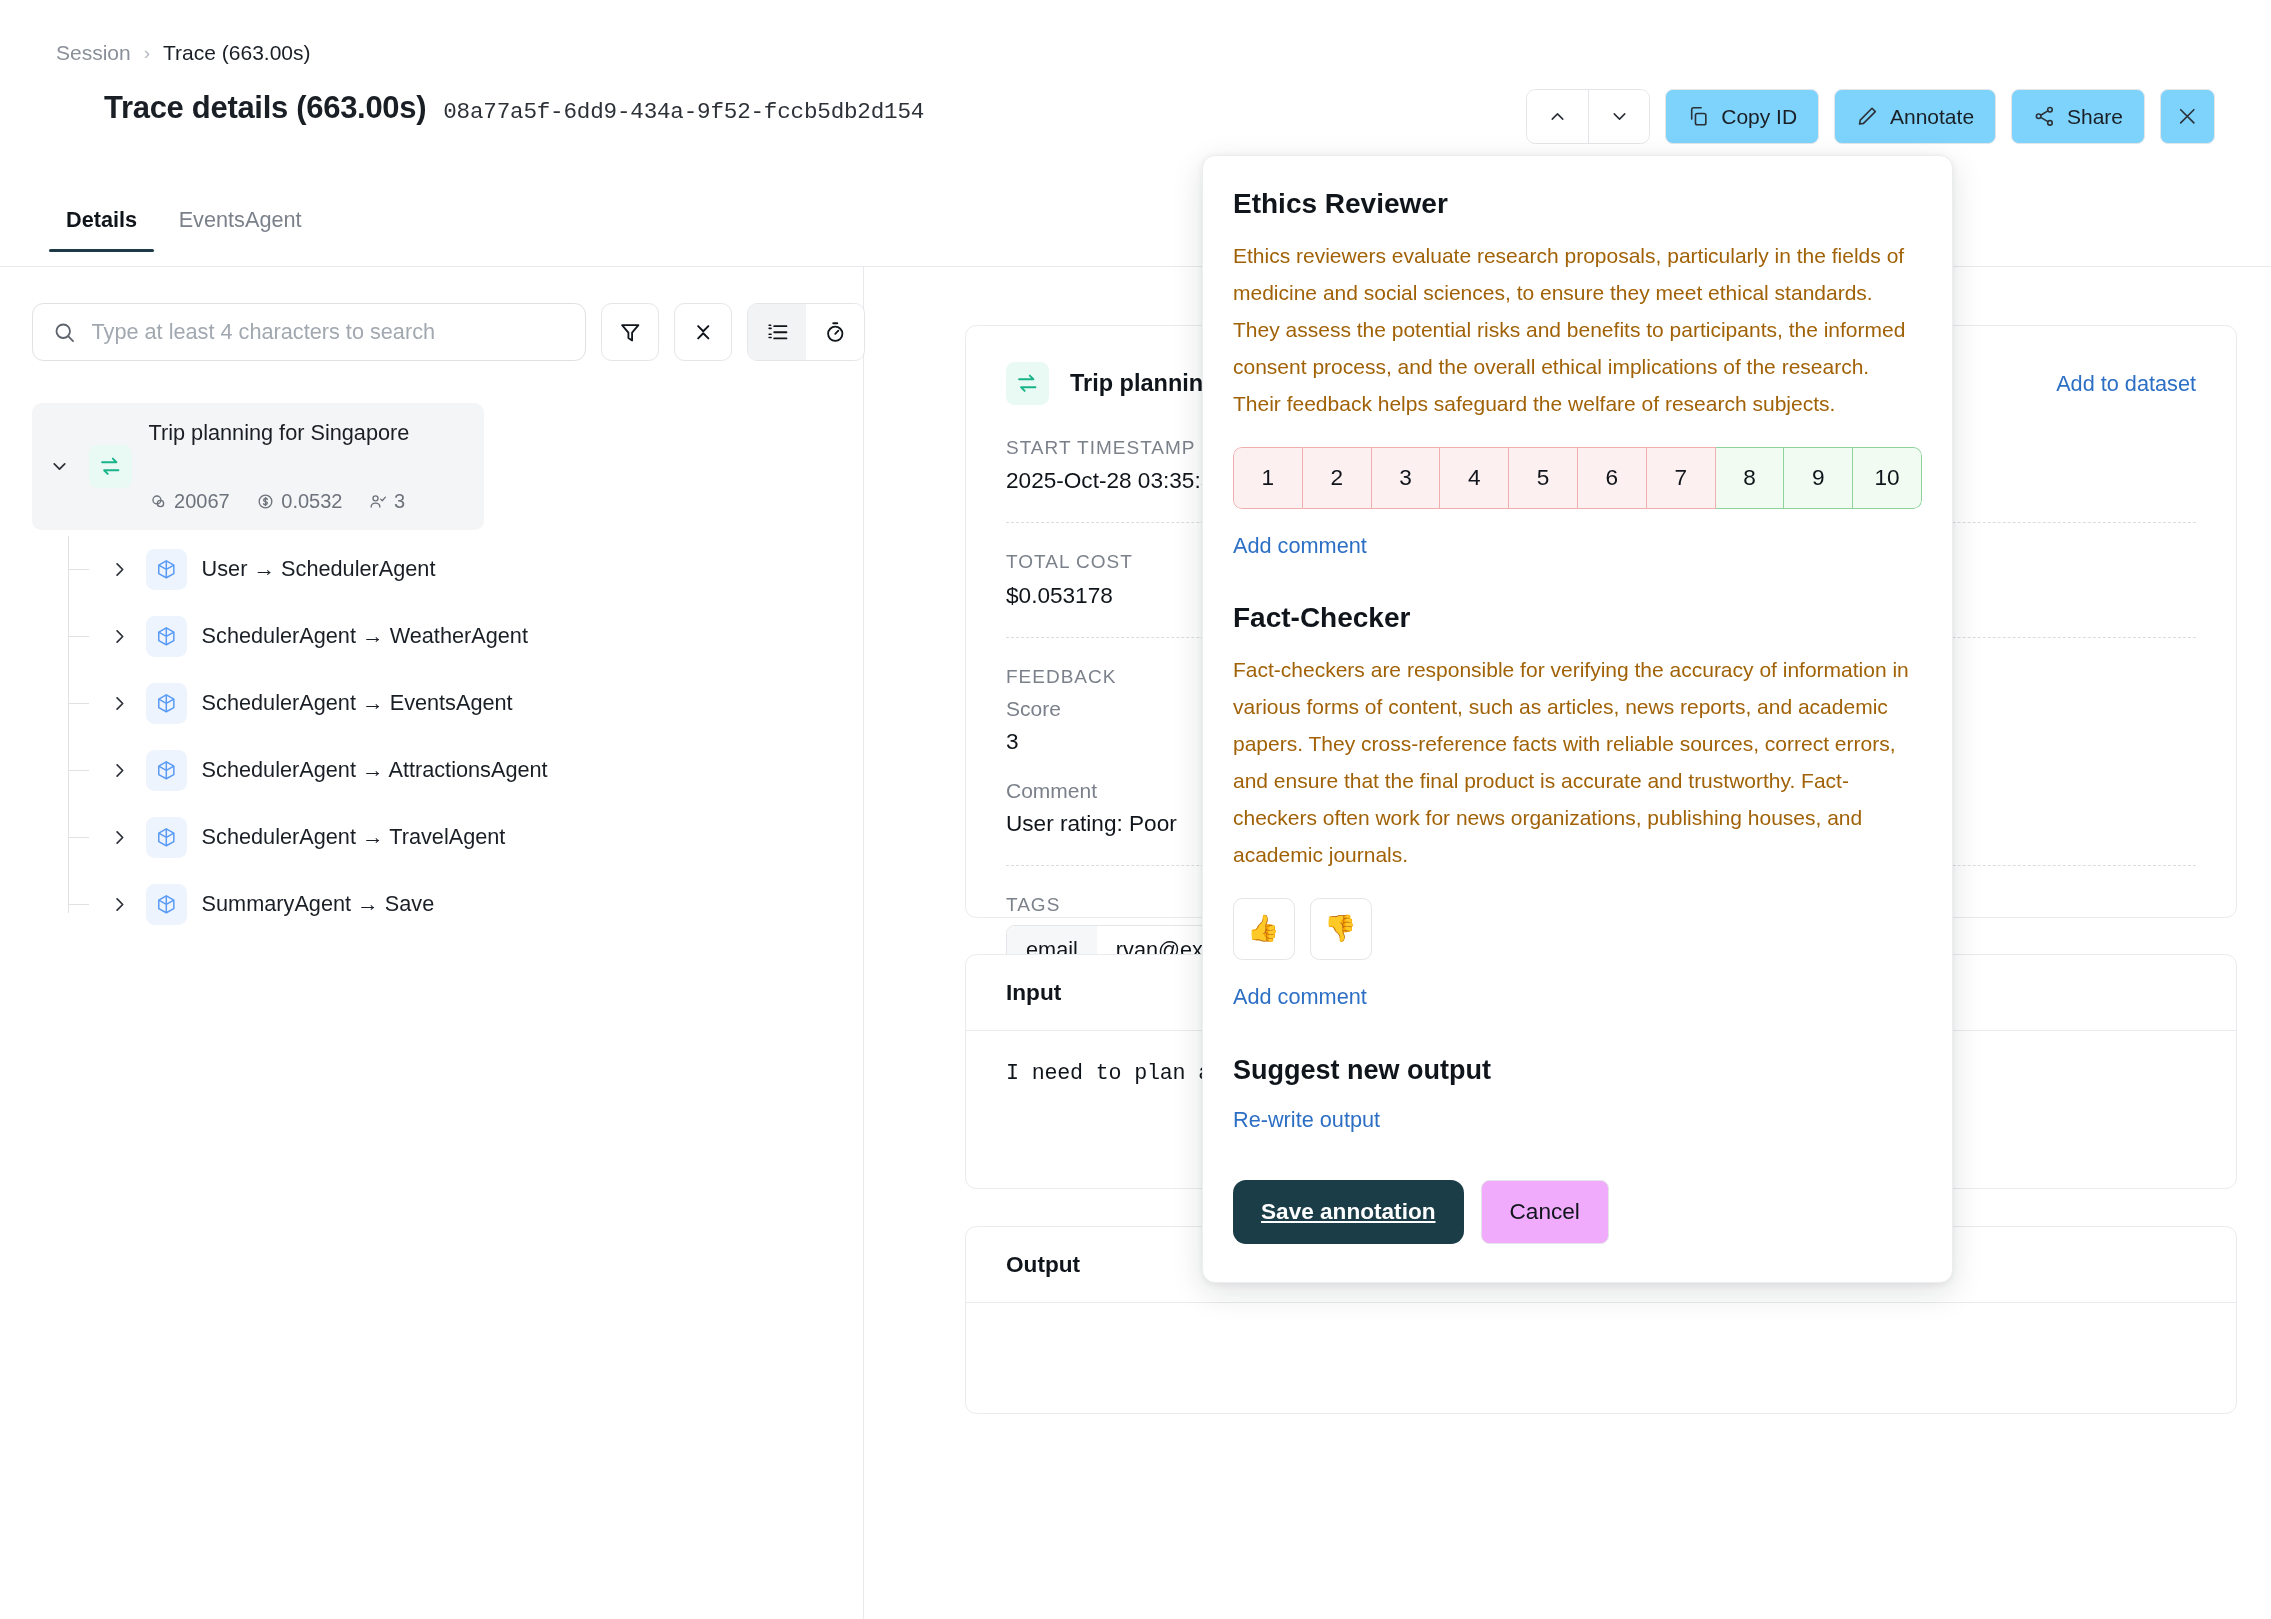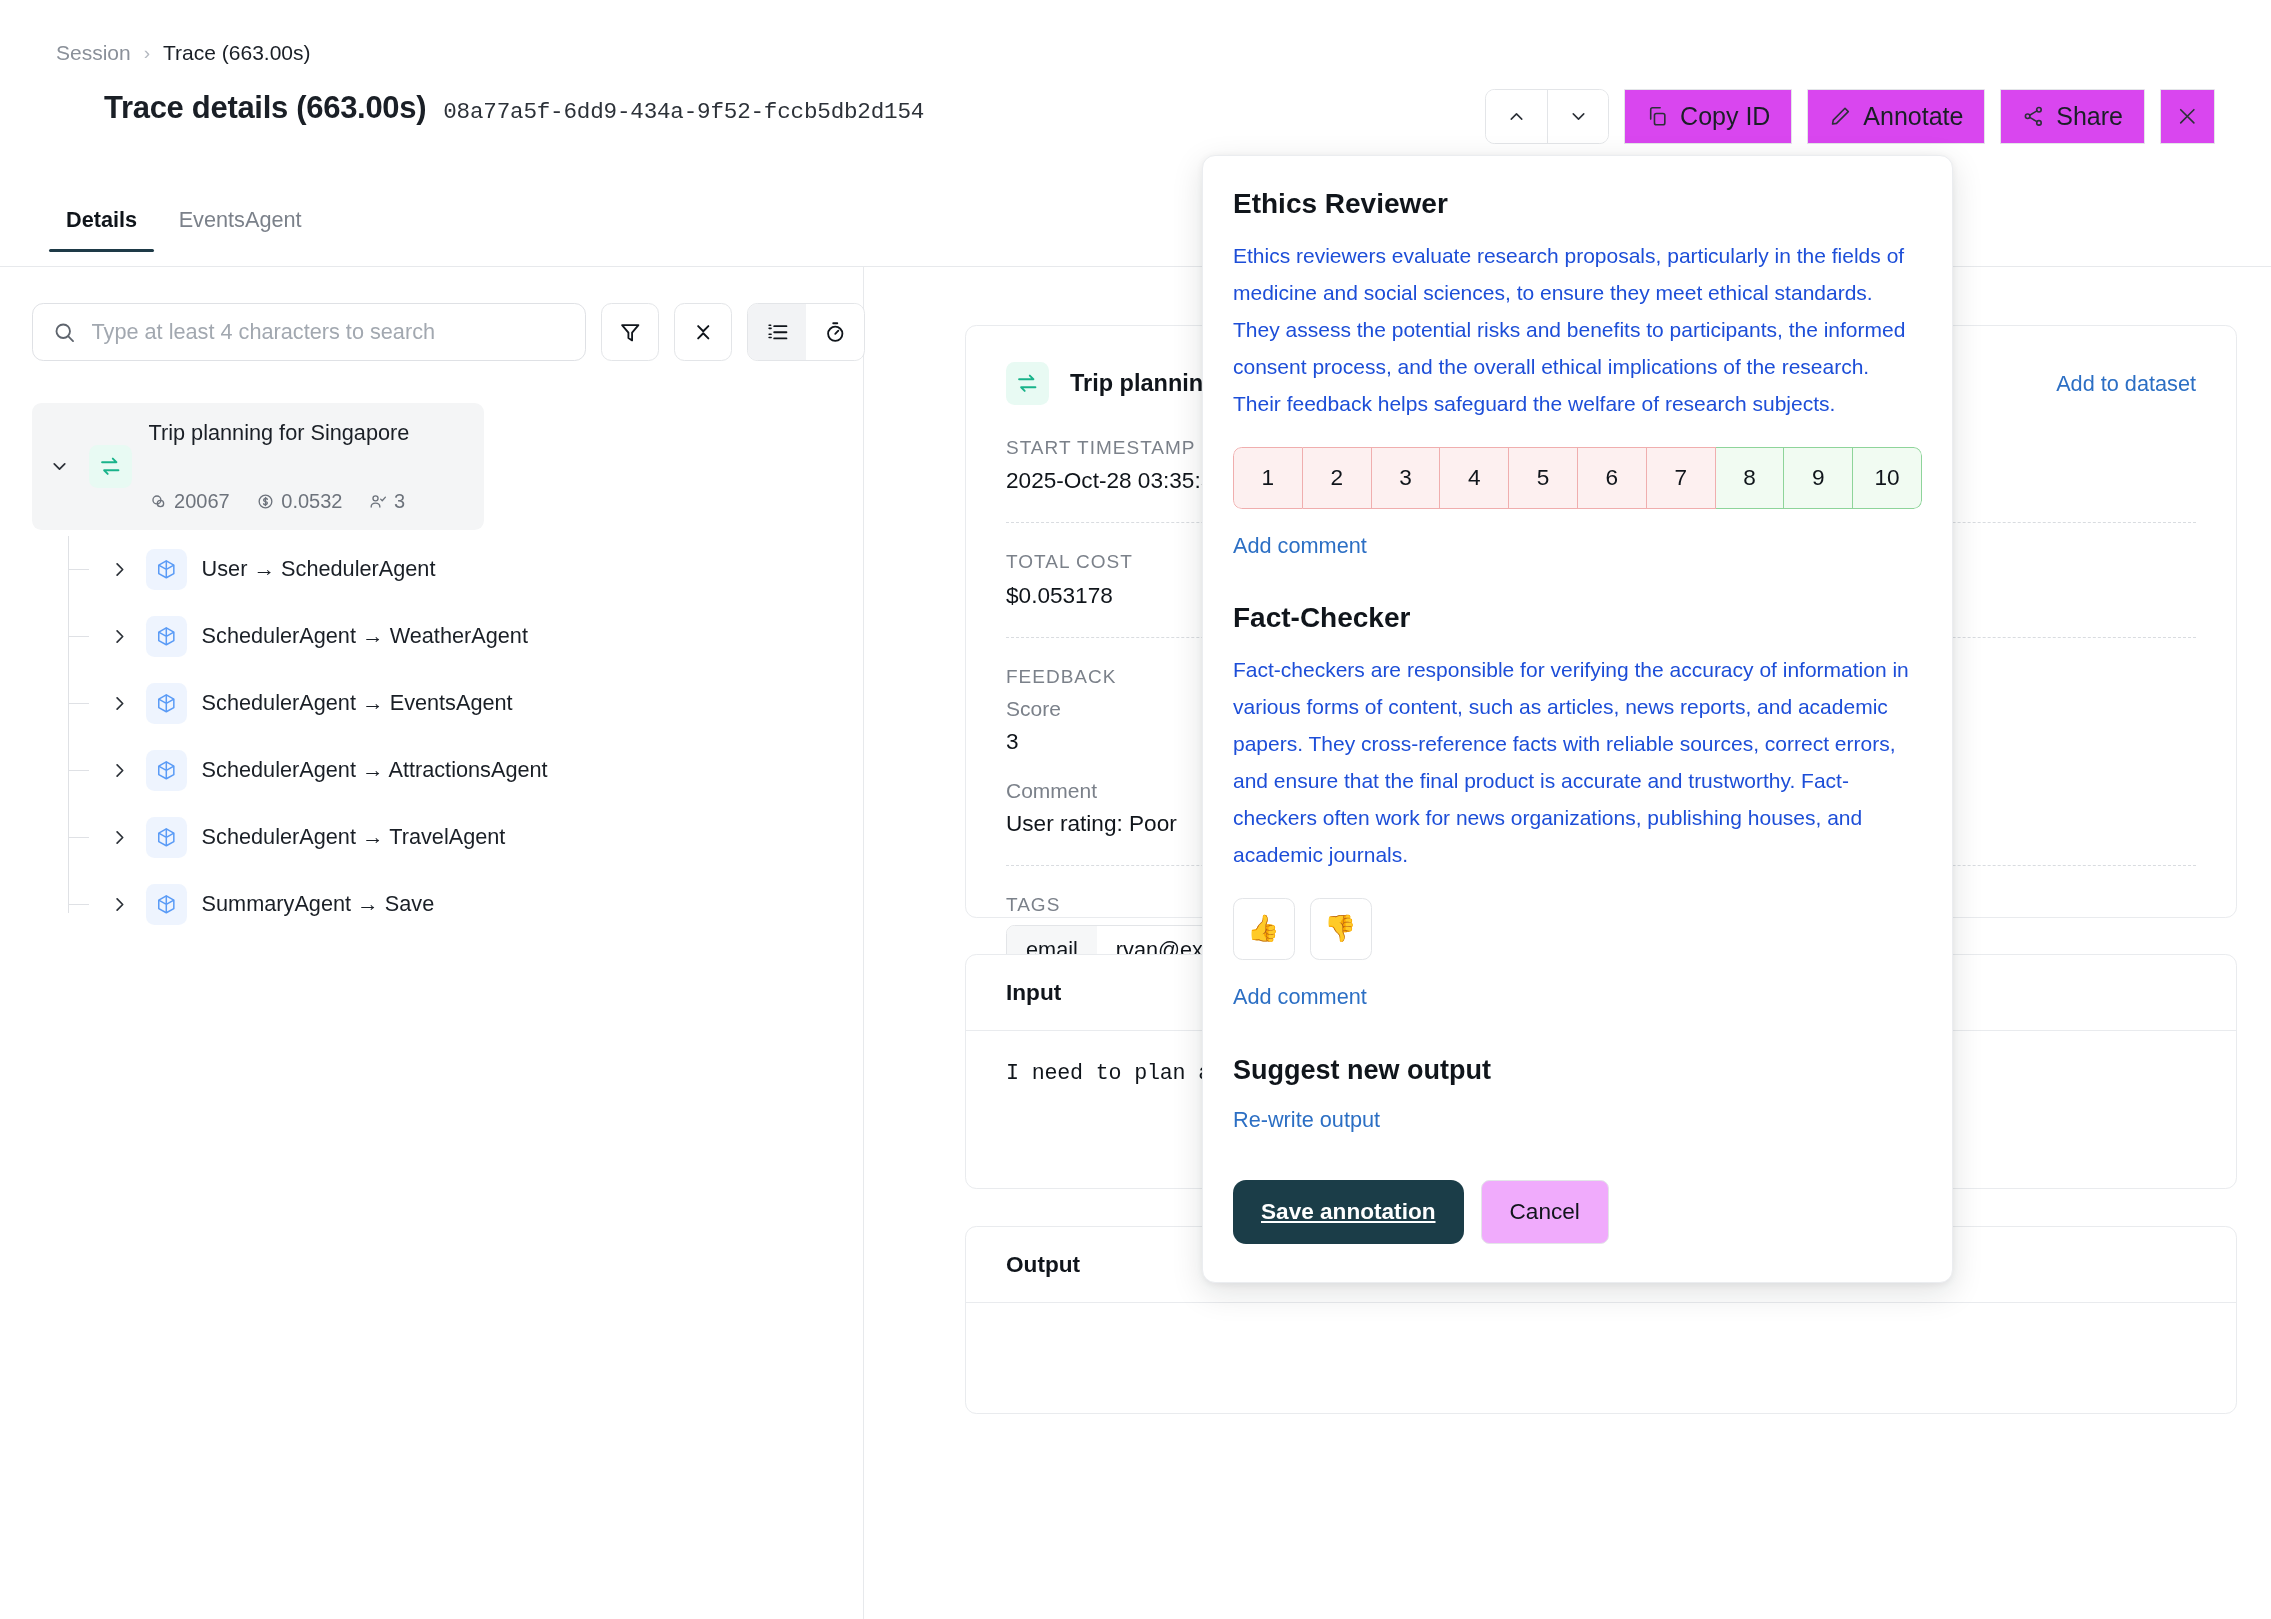--- a/index.html
+++ b/index.html
@@ -35,23 +35,23 @@
   
   .header-actions {
     position: absolute; right: 56px; top: 89px;
     display: flex; align-items: center; gap: 15px;
   }
   .btn {
     display: flex; align-items: center; justify-content: center;
     gap: 11.3px;
     height: 55px;
     border: 0.9px solid #e3e5e8;
-    border-radius: 1px;
-    background: #d946ef;
-    font-size: 25px; color: #1a1f26;
+    border-radius: 8px;
+    background: #7dd3fc;
+    font-size: 21px; color: #1a1f26;
     padding: 0 21px;
     cursor: pointer;
     white-space: nowrap;
   }
   .btn-group { display: flex; border: 0.9px solid #e3e5e8; border-radius: 9.4px; overflow: hidden; height: 55px; }
   .btn-group .seg {
     width: 61px; height: 100%;
     display: flex; align-items: center; justify-content: center;
     background: #fff; cursor: pointer;
   }
@@ -204,21 +204,21 @@
   
   .annot-panel {
     position: absolute; left: 1202px; top: 155px; width: 751px;
     background: #ffffff;
     border: 0.9px solid #ebedf0;
     border-radius: 13px;
     box-shadow: 0 9.4px 32px rgba(16,21,27,0.12), 0 1.9px 7.5px rgba(16,21,27,0.06);
     padding: 32px 30px 38px 30px;
   }
   .annot-title { font-size: 28px; font-weight: 600; color: #10151b; margin-bottom: 17px; }
-  .annot-desc { font-size: 21px; line-height: 37px; color: #1d4ed8; }
+  .annot-desc { font-size: 21px; line-height: 37px; color: #a16207; }
 
   .rating-scale {
     display: flex; margin-top: 24.5px;
     border-radius: 8.5px; overflow: hidden;
     width: 689px;
   }
   .rating-cell {
     flex: 1; height: 62px;
     display: flex; align-items: center; justify-content: center;
     font-size: 22.6px; color: #10151b; cursor: pointer;

